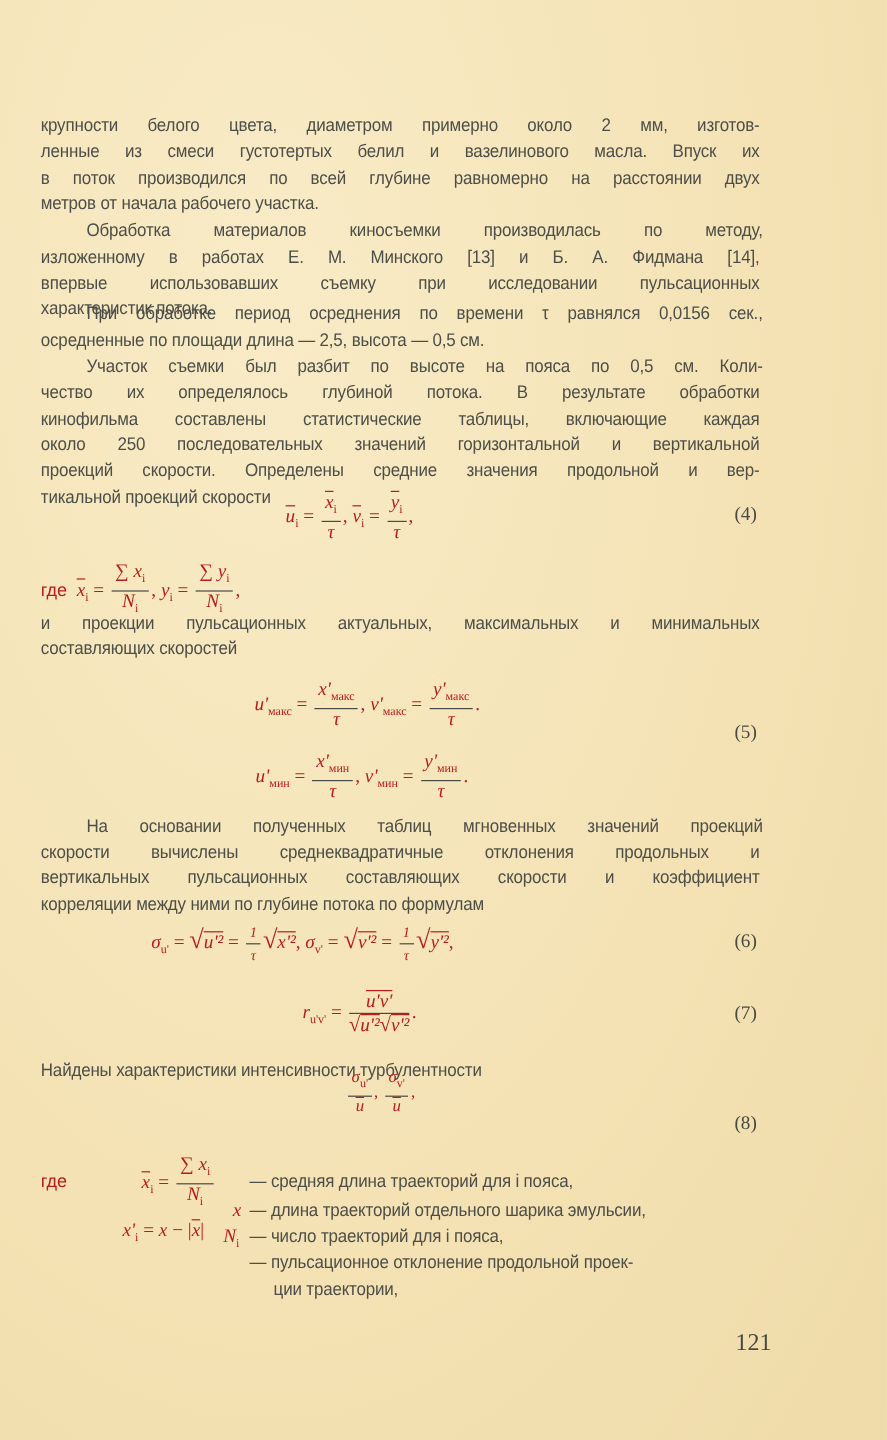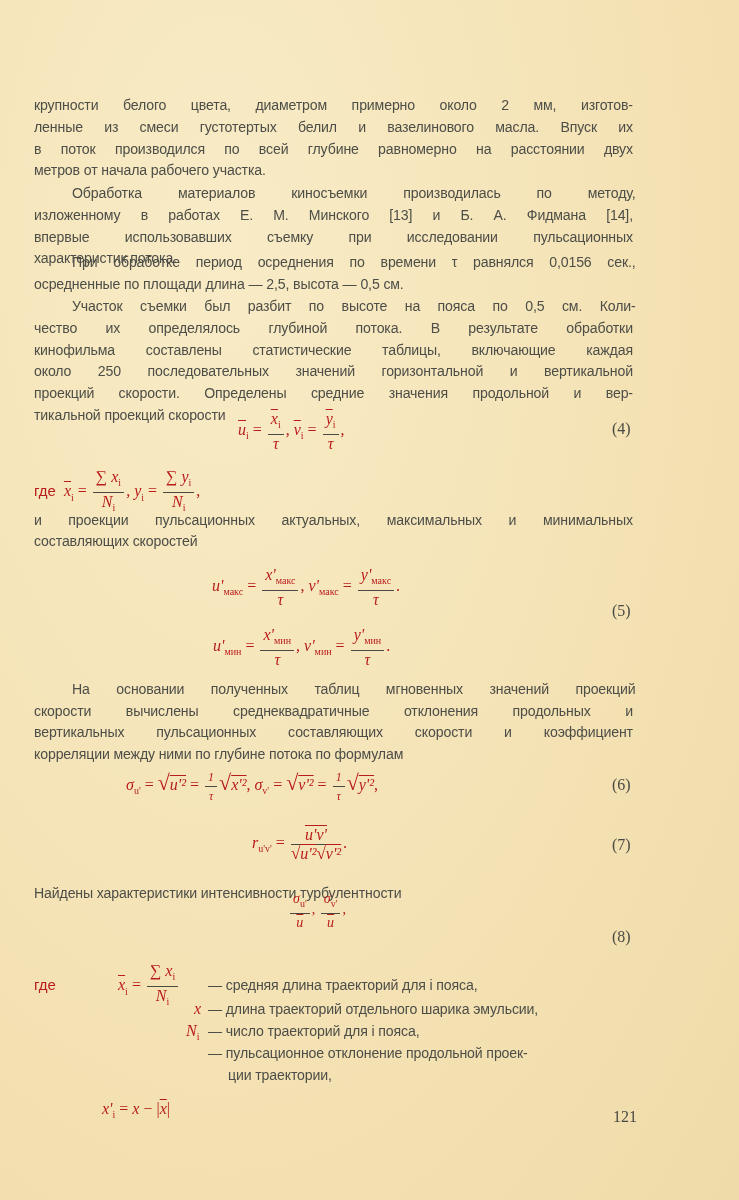--- a/index.html
+++ b/index.html
@@ -24,21 +24,21 @@
   .indent { left: 72px; }
   .line.indent.justify { width: 606px; }
   .math { position: absolute; font-family: "Liberation Serif", serif; font-style: italic; color: #b91c1c; font-size: 16px; white-space: nowrap; }
   .eqnum { position: absolute; left: 612px; font-family: "Liberation Serif", serif; font-size: 16px; color: #4a4a44; }
   .frac { display: inline-block; vertical-align: middle; text-align: center; margin: 0 2px; }
   .frac .num { display: block; border-bottom: 1px solid #4a4a44; padding: 0 3px; line-height: 18px; }
   .frac .den { display: block; line-height: 18px; }
   .ov { text-decoration: overline; }
   sub { font-size: 10px; font-style: normal; }
   .up { font-style: normal; }
-  .pagenum { position: absolute; left: 613px; top: 1108px; font-family: "Liberation Serif", serif; font-size: 16px; color: #4a4a44; }
+  .pagenum { position: absolute; left: 613px; top: 1108px; font-family: "Liberation Serif", serif; font-size: 20px; color: #4a4a44; }
   .sq { font-style: normal; font-size: 22px; }
 </style>
 </head>
 <body>
 
 <div class="page">
 
   <div class="line justify" style="top:96px">крупности белого цвета, диаметром примерно  около 2  мм, изготов-</div>
   <div class="line justify" style="top:118px">ленные из смеси густотертых белил и вазелинового масла. Впуск их</div>
   <div class="line justify" style="top:140px">в поток производился по всей глубине равномерно на расстоянии двух</div>
@@ -126,20 +126,20 @@
     <span class="frac"><span class="num"><span class="up">∑</span> <span>x</span><sub>i</sub></span><span class="den"><span>N</span><sub>i</sub></span></span>
   </div>
   <div class="line" style="left:208px; top:976px">— средняя длина траекторий для i пояса,</div>
 
   <div class="math" style="left:194px; top:1000px">x</div>
   <div class="line" style="left:208px; top:1000px">— длина траекторий отдельного шарика эмульсии,</div>
 
   <div class="math" style="left:186px; top:1022px"><span>N</span><sub>i</sub></div>
   <div class="line" style="left:208px; top:1022px">— число траекторий для i пояса,</div>
 
-  <div class="math" style="left:102px; top:1100px">
+  <div class="math" style="left:102px; top:1017px">
     <span>x</span>'<sub>i</sub><span class="up"> = </span><span>x</span><span class="up"> − |</span><span class="ov">x</span><span class="up">|</span>
   </div>
   <div class="line" style="left:208px; top:1044px">— пульсационное отклонение продольной проек-</div>
   <div class="line" style="left:228px; top:1066px">ции траектории,</div>
 
   <div class="pagenum">121</div>
 </div>
 
 </body></html>

